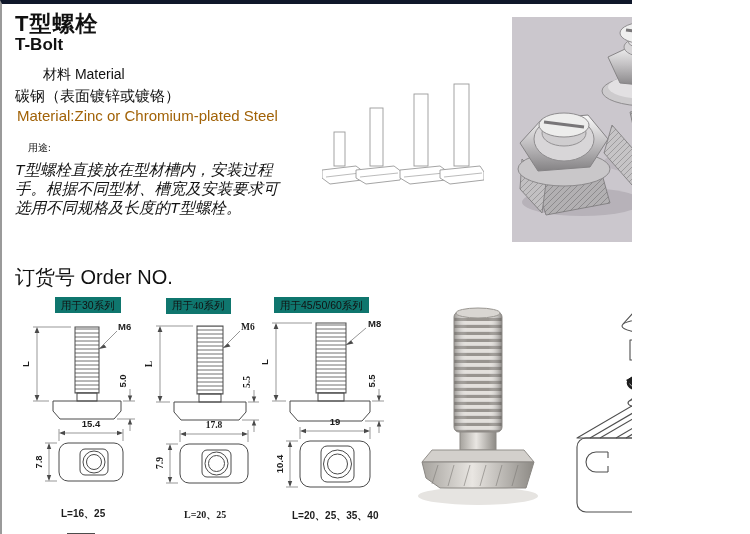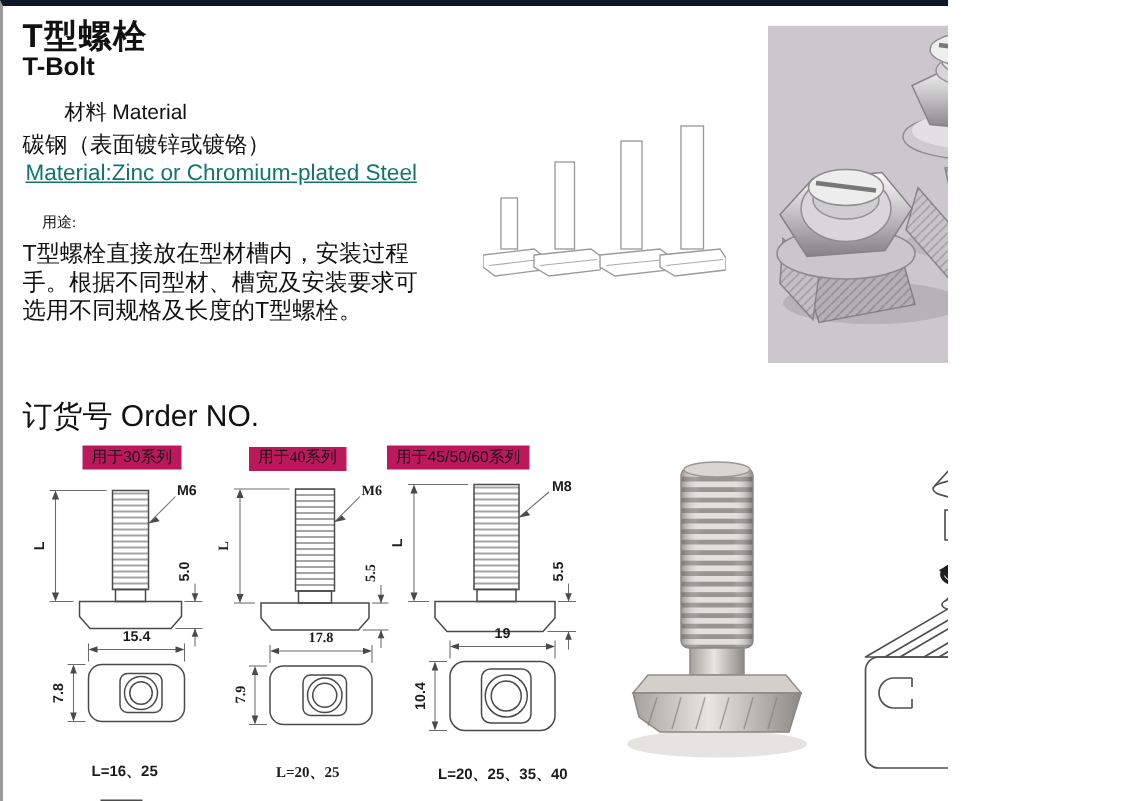--- a/index.html
+++ b/index.html
@@ -7,27 +7,27 @@
     position:relative;width:632px;height:534px;background:#ffffff;
     font-family:"Liberation Sans","DejaVu Sans",sans-serif;color:#111;
     overflow:hidden;border-left:2px solid #9a9a9a;border-top:4px solid #0f172a;
     box-sizing:border-box;
   }
   .abs{position:absolute;}
   .title-zh{left:13px;top:5px;font-size:22px;font-weight:700;letter-spacing:1px;}
   .title-en{left:13px;top:31px;font-size:17px;font-weight:700;}
   .mat-head{left:13px;top:62px;font-size:14px;margin-left:28px;}
   .mat-zh{left:13px;top:83px;font-size:15px;}
-  .mat-en{left:15px;top:103px;font-size:15px;color:#0f766e;text-decoration:underline;}
+  .mat-en{left:15px;top:103px;font-size:15px;color:#a16207;}
   .use-head{left:26px;top:137px;font-size:10px;font-family:Liberation Serif, serif;}
-  .use-body{left:13px;top:156px;width:335px;font-size:15.5px;line-height:19px;}
+  .use-body{left:13px;top:156px;width:335px;font-size:15.5px;line-height:19px;font-style:italic;}
   .order{left:13px;top:260px;font-size:20px;}
   .dcol{position:absolute;top:291px;}
   .series{
-    display:inline-block;background:#be185d;color:#111;
+    display:inline-block;background:#0f766e;color:#111;
     font-size:10.5px;line-height:14px;padding:1px 6px;white-space:nowrap;
   }
   .dsvg{display:block;margin-top:2px;}
   .ln{fill:none;stroke:#4a4a4a;stroke-width:1;}
   .thin{fill:none;stroke:#6a6a6a;stroke-width:0.7;}
   .arr{fill:#4a4a4a;stroke:none;}
   .dt{font-size:9.5px;font-weight:700;fill:#1c1c1c;font-family:inherit;}
   .lt{font-size:10px;font-weight:700;fill:#1c1c1c;font-family:inherit;}
   .mid{text-anchor:middle;}
   .sketch-ln{fill:#fff;stroke:#9a9a9a;stroke-width:0.9;}
@@ -229,21 +229,21 @@
         <line class="thin" x1="30" y1="130" x2="30" y2="165"></line>
         <polygon class="arr" points="30,128 27.8,134 32.2,134"></polygon>
         <polygon class="arr" points="30,167 27.8,161 32.2,161"></polygon>
         <text class="dt mid" transform="rotate(-90 23 147)" x="23" y="147">7.9</text>
       </g>
       <text class="lt" x="44" y="202">L=20、25</text>
     </svg>
   </div>
 
   <div class="dcol" style="left:256px;width:138px;">
-    <div style="margin-left:0;"><span class="series">用于45/50/60系列</span></div>
+    <div style="margin-left:16px;"><span class="series">用于45/50/60系列</span></div>
     <svg class="dsvg" width="138" height="218" viewBox="0 0 138 218">
       <defs>
         <pattern id="th2" width="28" height="4" patternUnits="userSpaceOnUse">
           <line x1="0" y1="2" x2="28" y2="2" stroke="#4a4a4a" stroke-width="0.8"></line>
         </pattern>
       </defs>
       <g>
         <rect x="58" y="8" width="30" height="70" fill="url(#th2)"></rect>
         <rect class="ln" x="58" y="8" width="30" height="70"></rect>
         <rect class="ln" x="60" y="78" width="26" height="8"></rect>

